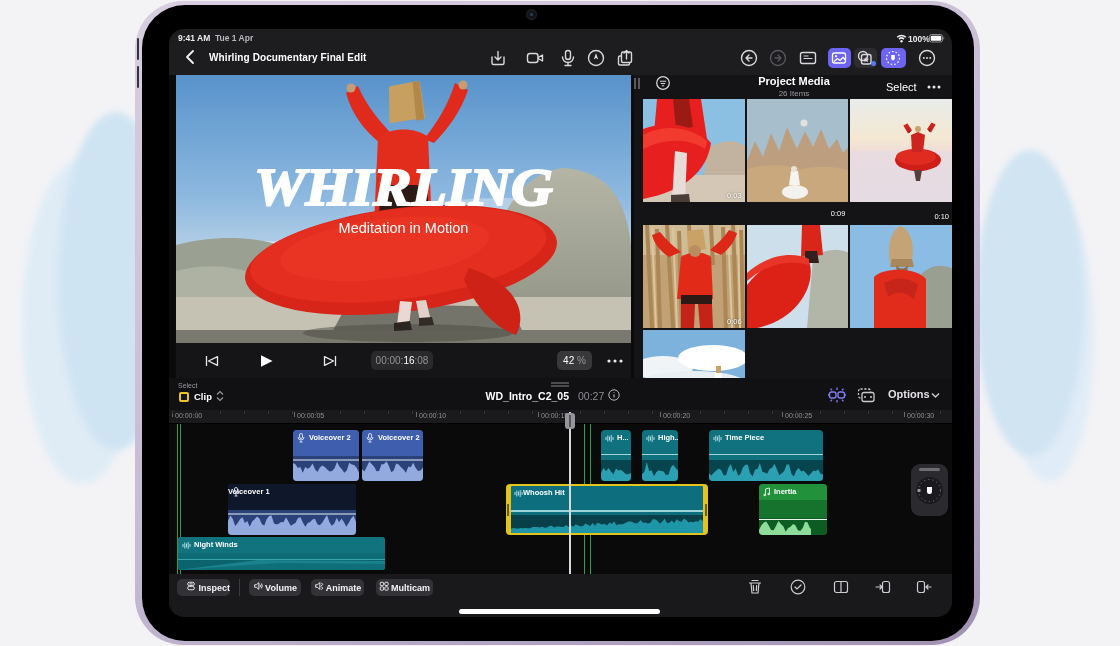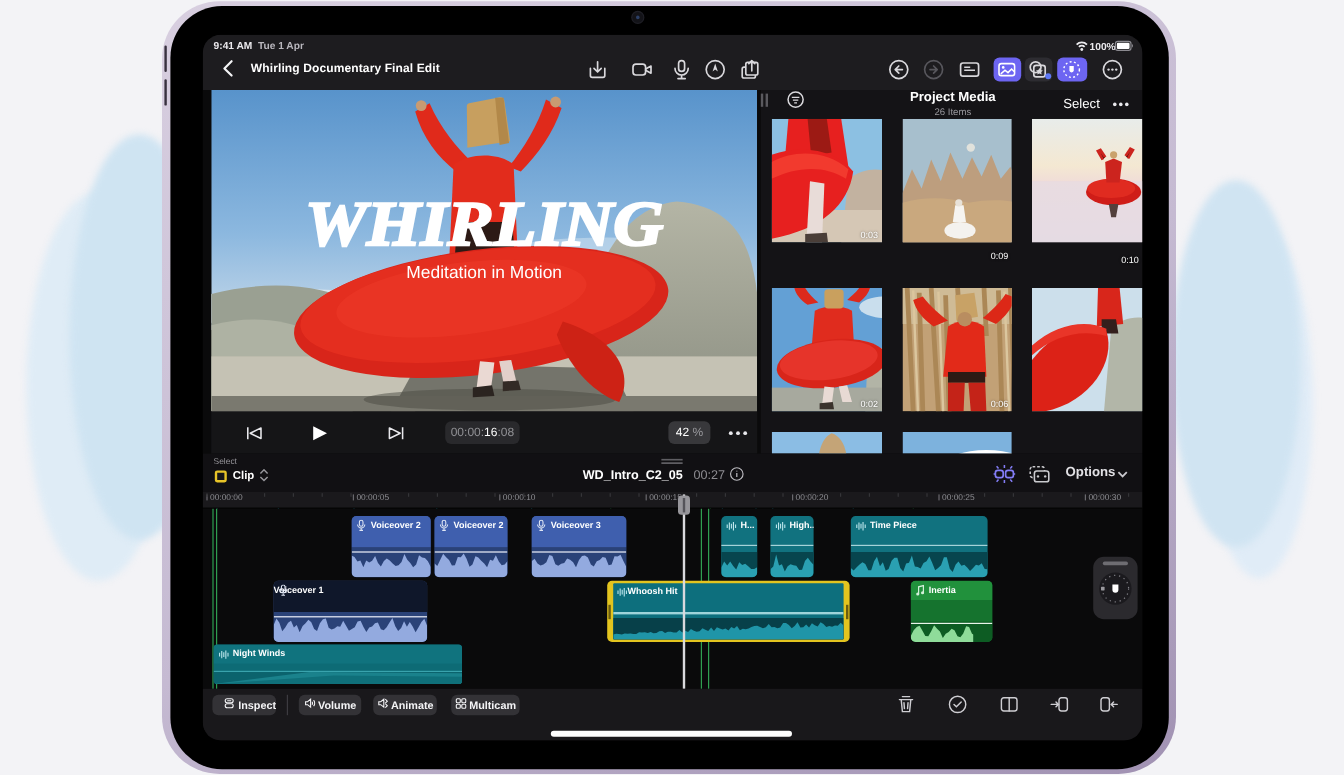--- a/index.html
+++ b/index.html
@@ -198,21 +198,21 @@
 <div class="ab" style="left:545px;top:60px;width:160px;text-align:center;font-size:8px;color:#98979c">26 Items</div>
 <div class="ab" style="left:717px;top:52px;font-size:11px;color:#fff">Select</div>
 <div class="ab" style="left:758px;top:56px;width:14px;height:4px">
         <svg width="14" height="4">
           <circle cx="2" cy="2" r="1.5" fill="#e8e8ec"></circle>
           <circle cx="7" cy="2" r="1.5" fill="#e8e8ec"></circle>
           <circle cx="12" cy="2" r="1.5" fill="#e8e8ec"></circle>
         </svg>
       </div>
 <div class="ab" style="left:474px;top:70px;width:309px;height:279px;overflow:hidden">
-        <div style="display:grid;grid-template-columns:repeat(3,1fr);gap:17px">
+        <div style="display:grid;grid-template-columns:repeat(3,1fr);gap:2px">
 <div style="position:relative;height:103px;overflow:hidden"><svg width="103" height="103" viewBox="0 0 103 103">
 <rect width="103" height="103" fill="#8cc0e2"></rect>
 <path d="M103,103 V48 C94,40 78,40 64,50 L58,103 Z" fill="#c2b2a0"></path>
 <rect x="0" y="76" width="103" height="27" fill="#d5c7b5"></rect>
 <path d="M14,0 h44 l6,40 -54,6 z" fill="#e7201f"></path>
 <path d="M30,0 h16 l4,28 -17,3 z" fill="#9c1a14"></path>
 <path d="M0,103 V30 C28,20 56,28 68,44 C64,72 42,92 0,100 Z" fill="#e7201f"></path>
 <path d="M0,36 C22,24 48,28 64,42 L62,50 C44,38 20,40 0,50 Z" fill="#f23a2e"></path>
 <path d="M32,52 l12,2 -2,49 -13,0 z" fill="#e8dcd8"></path>
 <path d="M28,96 l18,-1 1,8 -19,0 z" fill="#4a3e38"></path>
@@ -237,34 +237,20 @@
               </defs>
 <rect width="103" height="103" fill="url(#t3)"></rect>
 <rect x="0" y="52" width="103" height="51" fill="#e6dce4" opacity="0.7"></rect>
 <ellipse cx="68" cy="61" rx="23" ry="11" fill="#cf1d18"></ellipse>
 <ellipse cx="66" cy="58" rx="20" ry="8" fill="#e02b20"></ellipse>
 <path d="M61,36 l7,-3 7,3 -2,17 -11,0 z" fill="#cc241e"></path>
 <path d="M59,34 l-4,-7 2,-1 4,6 M80,33 l4,-7 -2,-1 -4,6" stroke="#cc241e" stroke-width="2.4"></path>
 <circle cx="68" cy="30" r="3" fill="#caa26c"></circle>
 <path d="M64,71 l8,0 -2,11 -4,0 z" fill="#53403c"></path>
 </svg><div class="ab" style="right:3px;bottom:2px;font-size:7.5px;color:#fff;text-shadow:0 0 2px rgba(0,0,0,.6)">0:10</div></div>
-<div style="position:relative;height:103px;overflow:hidden"><svg width="103" height="103" viewBox="0 0 103 103">
-<rect width="103" height="103" fill="#63a0d5"></rect>
-<ellipse cx="95" cy="16" rx="22" ry="9" fill="#d4e4f0" opacity="0.9"></ellipse>
-<path d="M103,103 V52 C94,47 86,50 80,58 L78,103 Z" fill="#b2b4a6"></path>
-<rect x="0" y="83" width="103" height="20" fill="#a7a99e"></rect>
-<path d="M30,14 C24,10 20,5 19,0 L28,0 C31,5 35,9 39,12 Z" fill="#dc2a1c"></path>
-<path d="M73,12 C78,8 81,4 82,0 L73,0 C70,4 66,7 63,10 Z" fill="#dc2a1c"></path>
-<path d="M33,54 L36,19 C45,14 59,14 67,19 L69,54 Z" fill="#e02c1e"></path>
-<rect x="44" y="1" width="16" height="16" rx="3" fill="#c9a05e"></rect>
-<ellipse cx="50" cy="63" rx="46" ry="20" fill="#d8251a" transform="rotate(-7 50 63)"></ellipse>
-<ellipse cx="48" cy="60" rx="41" ry="16" fill="#e6342a" transform="rotate(-7 50 63)"></ellipse>
-<path d="M44,82 l-2,16 8,0 2,-15 z M56,82 l3,13 8,0 -4,-14 z" fill="#e8dad4"></path>
-<path d="M40,96 l11,-1 1,6 -12,0 z" fill="#3a322c"></path>
-</svg><div class="ab" style="right:3px;bottom:2px;font-size:7.5px;color:#fff;text-shadow:0 0 2px rgba(0,0,0,.6)">0:02</div></div>
 <div style="position:relative;height:103px;overflow:hidden"><svg width="103" height="103" viewBox="0 0 103 103">
 <rect width="103" height="103" fill="#c2a176"></rect>
 <rect x="0" y="0" width="103" height="30" fill="#cfbb96"></rect>
 <path d="M4,0 l5,103 M14,4 l3,99 M24,0 l6,103 M36,6 l3,97 M90,0 l4,103 M98,5 l2,98 M80,2 l3,101 M68,0 l2,40 M46,0 l2,30" stroke="#ab8756" stroke-width="4"></path>
 <path d="M9,2 l4,101 M30,3 l4,100 M85,3 l4,100 M95,0 l2,103" stroke="#dbc69e" stroke-width="2"></path>
 <path d="M26,32 C17,26 11,18 9,10 L17,7 C24,16 31,22 38,27 Z" fill="#dc2817"></path>
 <path d="M78,30 C86,24 92,16 94,8 L86,5 C80,14 73,20 67,25 Z" fill="#dc2817"></path>
 <path d="M34,74 L38,32 C47,26 60,26 68,32 L70,74 Z" fill="#e22a19"></path>
 <path d="M44,6 l16,-2 3,20 -18,3 z" fill="#c8a266"></path>
 <circle cx="52" cy="26" r="6" fill="#b98d60"></circle>
@@ -424,32 +410,20 @@
 <svg class="ab" style="left:4px;top:3px" width="8" height="10" viewBox="0 0 8 10">
           <rect x="2.5" y="0.5" width="3" height="5" rx="1.5" stroke="#dfe6f4" stroke-width="0.9" fill="none"></rect>
           <path d="M1,4 a3,3 0 0 0 6,0 M4,7.5 v1.5 M2.5,9 h3" stroke="#dfe6f4" stroke-width="0.9" fill="none"></path>
         </svg>
 <svg class="ab" style="left:0;top:26px" width="61" height="25">
           <rect width="61" height="25" fill="#2a4278"></rect>
           <polygon points="0,25 0.0,13.3 2.4,15.6 4.9,10.4 7.3,5.5 9.8,8.3 12.2,10.7 14.6,15.3 17.1,15.1 19.5,8.2 22.0,8.3 24.4,5.3 26.8,9.7 29.3,16.3 31.7,14.4 34.2,7.6 36.6,8.5 39.0,11.2 41.5,13.6 43.9,16.7 46.4,10.5 48.8,11.3 51.2,6.8 53.7,11.9 56.1,15.0 58.6,14.5 61.0,11.6 61,25" fill="#93aadf"></polygon>
           <rect x="0" y="3.5" width="61" height="1" fill="#eef1fa"></rect>
         </svg>
 </div>
-<div class="ab" style="left:274px;top:401px;width:79px;height:51px;border-radius:4px;overflow:hidden;background:#31497f">
-<div style="height:26px;background:#3f5fae;color:#fff;font-size:7.5px;font-weight:bold;line-height:15px;padding-left:16px;white-space:nowrap">Voiceover 3</div>
-<svg class="ab" style="left:4px;top:3px" width="8" height="10" viewBox="0 0 8 10">
-          <rect x="2.5" y="0.5" width="3" height="5" rx="1.5" stroke="#dfe6f4" stroke-width="0.9" fill="none"></rect>
-          <path d="M1,4 a3,3 0 0 0 6,0 M4,7.5 v1.5 M2.5,9 h3" stroke="#dfe6f4" stroke-width="0.9" fill="none"></path>
-        </svg>
-<svg class="ab" style="left:0;top:26px" width="79" height="25">
-          <rect width="79" height="25" fill="#2a4278"></rect>
-          <polygon points="0,25 0.0,11.8 2.5,9.7 4.9,13.5 7.4,15.3 9.9,14.5 12.3,12.6 14.8,6.6 17.3,7.3 19.8,14.2 22.2,15.5 24.7,13.7 27.2,13.2 29.6,9.5 32.1,10.5 34.6,12.5 37.0,16.8 39.5,10.7 42.0,7.3 44.4,7.0 46.9,8.6 49.4,14.4 51.8,16.0 54.3,11.7 56.8,10.7 59.2,8.2 61.7,8.7 64.2,15.1 66.7,14.4 69.1,7.5 71.6,7.7 74.1,6.3 76.5,11.4 79.0,16.4 79,25" fill="#93aadf"></polygon>
-          <rect x="0" y="3.5" width="79" height="1" fill="#eef1fa"></rect>
-        </svg>
-</div>
 <div class="ab" style="left:432px;top:401px;width:30px;height:51px;border-radius:4px;overflow:hidden;background:#11727f">
 <div style="height:16px;color:#fff;font-size:7.5px;font-weight:bold;line-height:16px;padding-left:16px;white-space:nowrap">H...</div>
         <svg class="ab" style="left:4px;top:4px" width="9" height="9" viewBox="0 0 9 9">
           <path d="M1,3 v3 M2.8,1.5 v6 M4.5,2.5 v4 M6.2,1 v7 M8,3 v3" stroke="#bfe8ee" stroke-width="0.9"></path>
         </svg>
 <div class="ab" style="left:0;bottom:0;width:30px;height:21px;background:#07454e"></div>
 <svg class="ab" style="left:0;bottom:0" width="30" height="21">
           <polygon points="0,21 0.0,13.1 2.5,8.0 5.0,11.3 7.5,7.9 10.0,11.7 12.5,14.5 15.0,8.5 17.5,10.8 20.0,9.7 22.5,11.9 25.0,14.2 27.5,14.2 30.0,12.8 30,21" fill="#2aa0b2"></polygon>
         </svg>
 <div class="ab" style="left:0;top:24px;width:30px;height:1px;background:#bfe4e8;opacity:0.85"></div>

